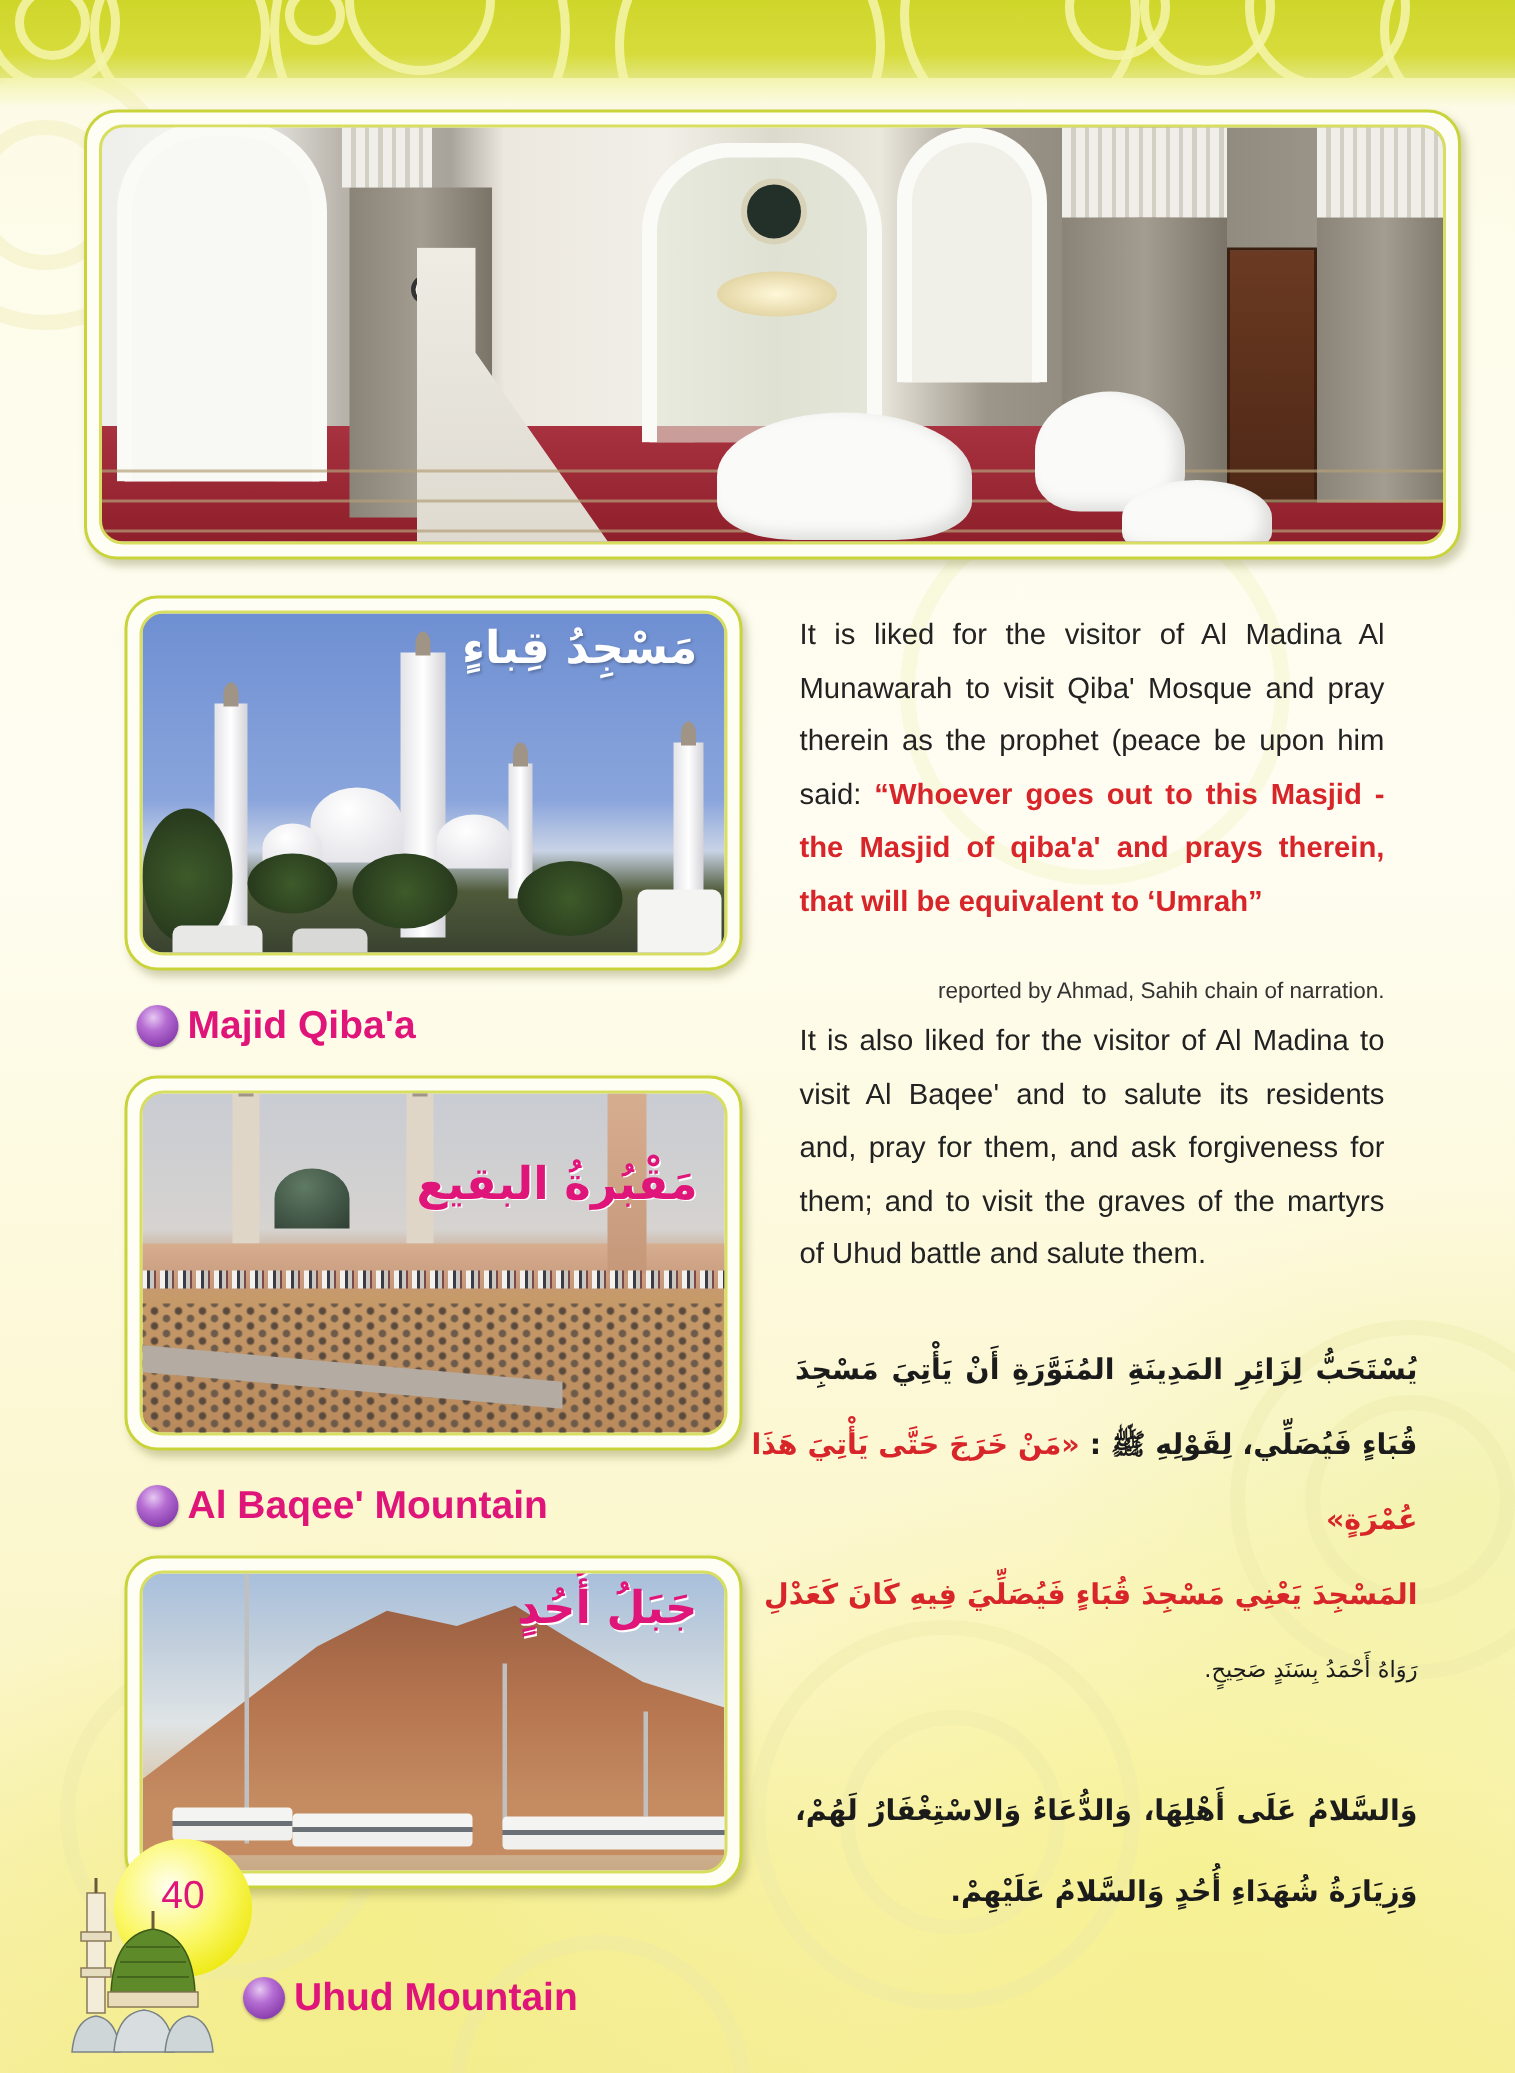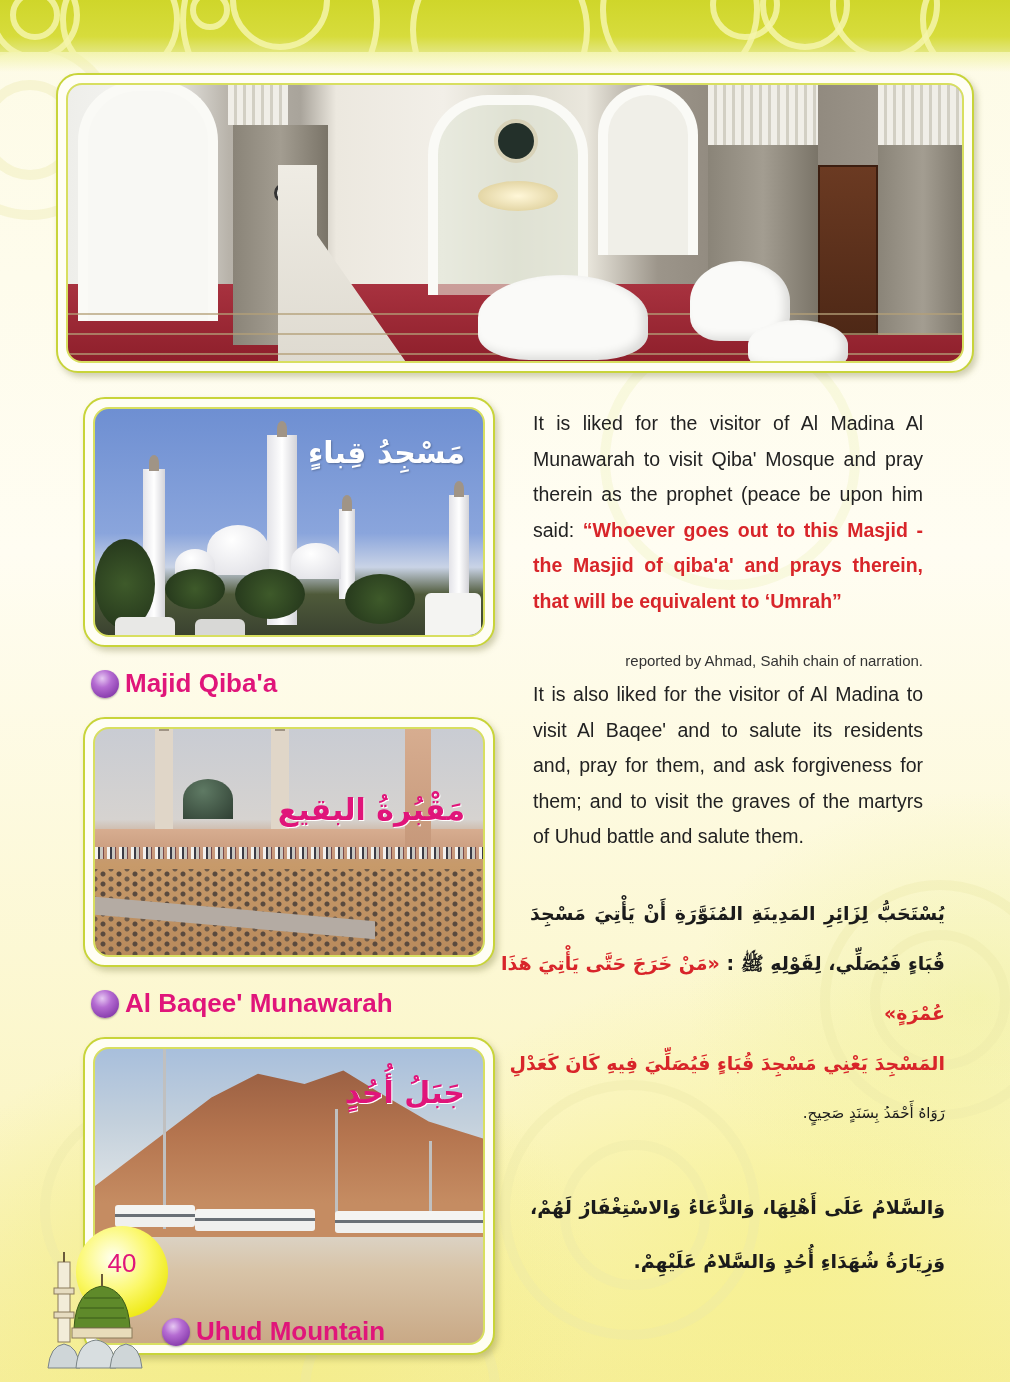--- a/index.html
+++ b/index.html
@@ -39,21 +39,21 @@
     border-radius: 22px;
     box-shadow: 3px 4px 6px rgba(120,120,60,0.35);
     padding: 8px;
   }
   .photo {
     position: relative; width: 100%; height: 100%;
     border-radius: 16px; overflow: hidden;
     border: 2px solid #d8df60;
   }
   .photo-caption-ar {
-    position: absolute; right: 18px; top: 26px;
+    position: absolute; right: 18px; top: 6px;
     font-family: "DejaVu Sans", sans-serif; font-weight: bold;
     direction: rtl; font-size: 30px;
     text-shadow: 1px 1px 2px rgba(0,0,0,0.25);
   }
 
   
   #frame-top { left: 56px; top: 73px; width: 918px; height: 300px; }
   .interior {
     background:
       linear-gradient(180deg, transparent 0%, transparent 72%, #a8323f 72%, #8e1f2b 100%),
@@ -89,21 +89,21 @@
   
   #frame-baqee { left: 83px; top: 717px; width: 412px; height: 250px; }
   .baqee { background: linear-gradient(180deg, #c9ccd3 0%, #d6d3d0 40%, #c49a78 52%, #c79a6a 60%, #b88a5c 100%); }
   .wall { position: absolute; background: linear-gradient(180deg, #d7ad90, #c6987a); }
   .green-dome { position: absolute; border-radius: 50% 50% 0 0; background: radial-gradient(ellipse at 40% 30%, #5f7a64, #2f3f33); }
   .crowd { position: absolute; height: 12px; background: repeating-linear-gradient(90deg, #f4f2ee 0 3px, #3b3b45 3px 5px, #c9c7c0 5px 8px, #7a4a4a 8px 9px, transparent 9px 12px); }
   .stones { position: absolute; background: radial-gradient(circle, #5a4a3e 2px, transparent 3px) 0 0/16px 10px, radial-gradient(circle, #6c5a4a 2px, transparent 3px) 8px 5px/16px 10px; }
   .path { position: absolute; background: #b4aba3; transform: skewY(5deg); }
 
   
-  #frame-uhud { left: 83px; top: 1037px; width: 412px; height: 318px; }
+  #frame-uhud { left: 83px; top: 1037px; width: 412px; height: 222px; }
   .uhud { background: linear-gradient(180deg, #a8bfdc 0%, #c3d0dc 25%, #dfe4e6 50%, #d8c4a8 75%, #c9a986 100%); }
   .mountain {
     position: absolute; left: 0; top: 18px; width: 100%; height: 170px;
     background: linear-gradient(180deg, #9a5f42, #b5754f 40%, #c58c62 80%);
     clip-path: polygon(0 100%, 0 70%, 30% 18%, 42% 4%, 54% 10%, 64% 2%, 74% 16%, 86% 32%, 100% 42%, 100% 100%);
   }
   .bus { position: absolute; height: 22px; background: linear-gradient(180deg, #f4f4f2 0 40%, #6a7076 40% 55%, #f0f0ee 55%); border-radius: 3px; }
   .pole { position: absolute; width: 3px; background: #c0c0c0; }
 
   
@@ -234,21 +234,21 @@
     <div class="wall" style="left:0;top:100px;width:100%;height:30px;"></div>
     <div class="wall" style="left:310px;top:0;width:26px;height:120px;"></div>
     <div class="crowd" style="left:0;top:118px;width:100%;"></div>
     <div class="stones" style="left:0;top:140px;width:100%;height:100px;"></div>
     <div class="path" style="left:0;top:180px;width:280px;height:18px;"></div>
     <div class="photo-caption-ar" style="color:#e0157a;text-shadow:1px 1px 0 #fff;margin-top:37px;">مَقْبُرةُ البقيع</div>
   </div>
 </div>
 <div class="label" style="left:91px;top:988px;">
   <span class="bullet"></span>
-  <span>Al Baqee' Munawarah</span>
+  <span>Al Baqee' Mountain</span>
 </div>
 
 <div class="frame" id="frame-uhud">
   <div class="photo uhud">
     <div class="mountain"></div>
     <div class="pole" style="left:68px;top:0;height:180px;"></div>
     <div class="pole" style="left:240px;top:60px;height:110px;"></div>
     <div class="pole" style="left:334px;top:92px;height:70px;"></div>
     <div class="bus" style="left:20px;top:156px;width:80px;"></div>
     <div class="bus" style="left:100px;top:160px;width:120px;"></div>

